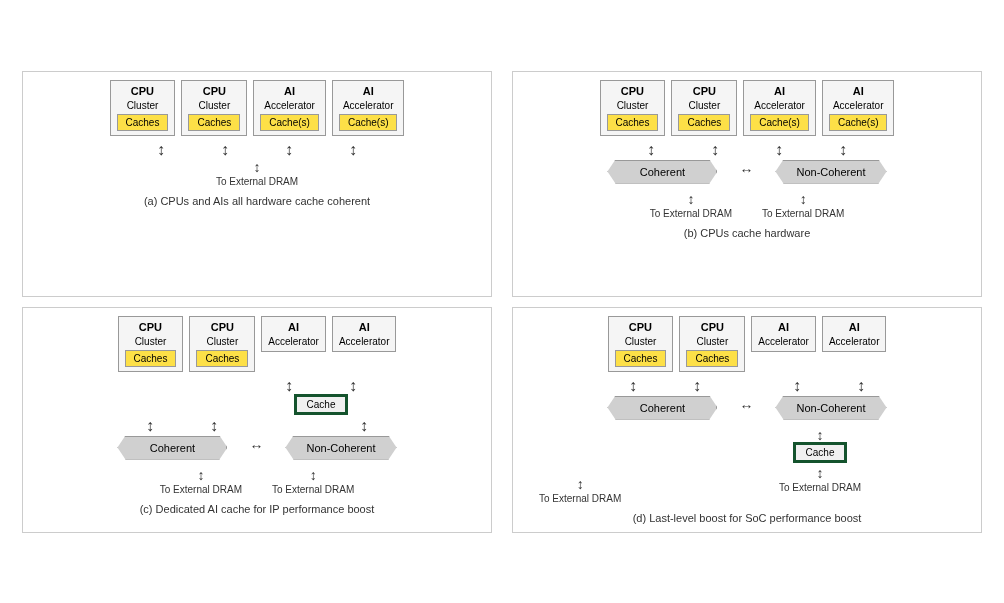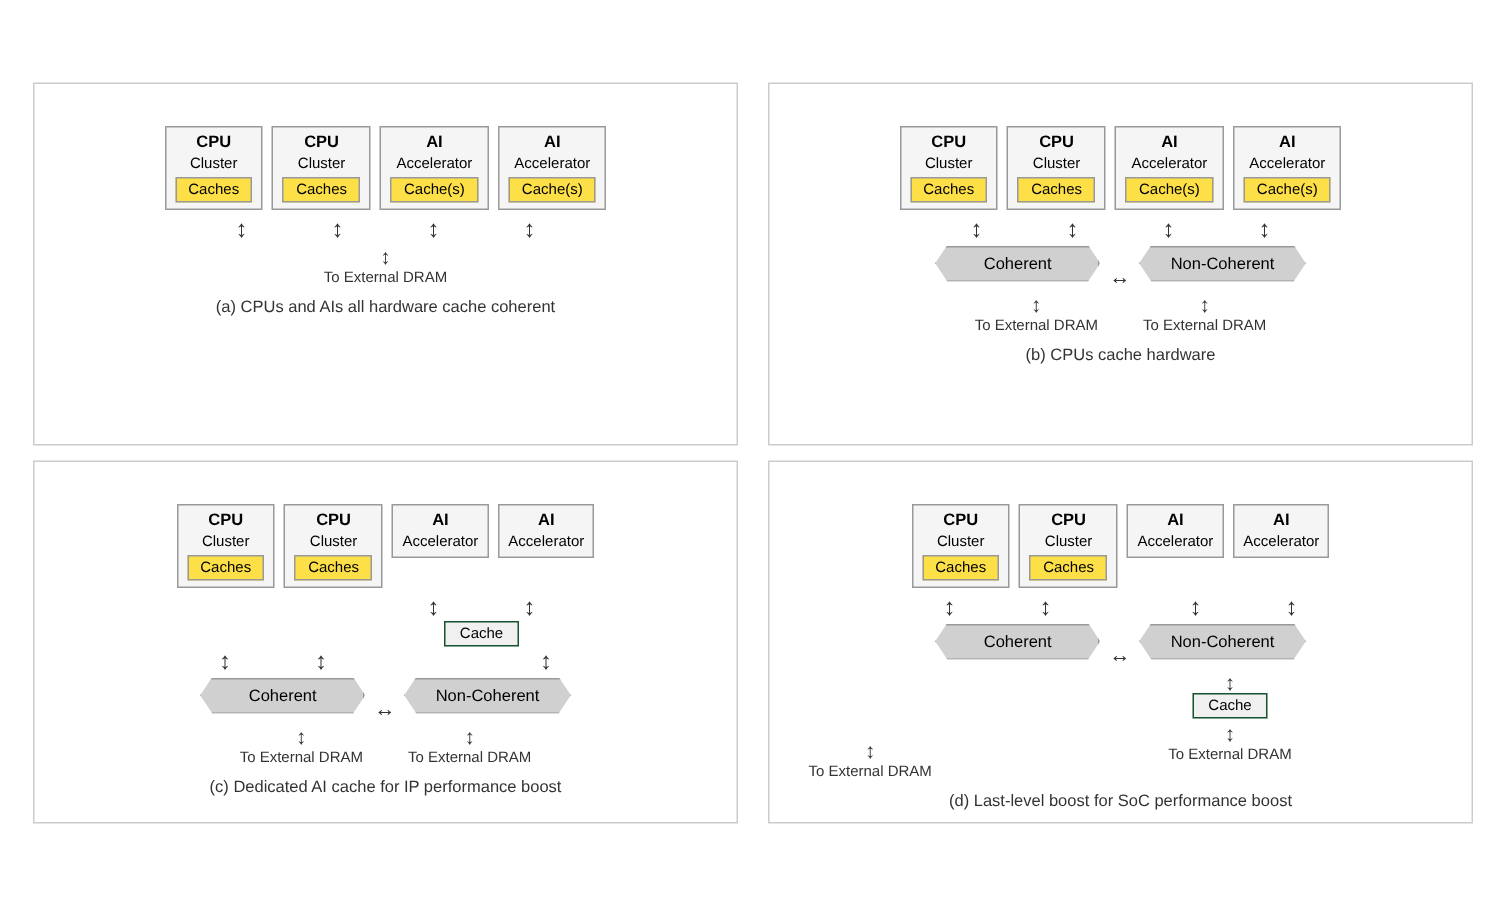--- a/index.html
+++ b/index.html
@@ -47,21 +47,20 @@
     .component-box {
       border: 1px solid #999;
       background: #f5f5f5;
       padding: 4px 6px;
       text-align: center;
       min-width: 58px;
       display: flex;
       flex-direction: column;
       align-items: center;
       gap: 3px;
-      margin-top: 20px;
     }
     .component-box .title {
       font-weight: bold;
       font-size: 11px;
     }
     .component-box .subtitle {
       font-size: 10px;
     }
     .cache-box {
       border: 1px solid #999;
@@ -102,22 +101,22 @@
       width: 260px;
     }
     .interconnect-banner.narrow {
       min-width: 110px;
       padding: 5px 20px;
     }
     
     .banners-row {
       display: flex;
       flex-direction: row;
-      align-items: flex-end;
-      gap: 4px;
+      align-items: flex-start;
+      gap: 20px;
       margin-bottom: 4px;
     }
     .banner-arrow {
       font-size: 14px;
       color: #333;
       padding: 0 2px;
     }
     
     .dram-text {
       font-size: 10px;
@@ -141,21 +140,21 @@
       font-size: 14px;
       line-height: 1;
       color: #333;
     }
     
     .dia-a .interconnect-banner {
       width: 270px;
     }
     
     .cache-floating {
-      border: 1px solid #14532d;
+      border: 3px solid #14532d;
       background: #f0f0f0;
       padding: 2px 10px;
       font-size: 10px;
       margin-bottom: 3px;
     }
     .cache-floating-row {
       display: flex;
       flex-direction: row;
       gap: 6px;
       justify-content: center;

